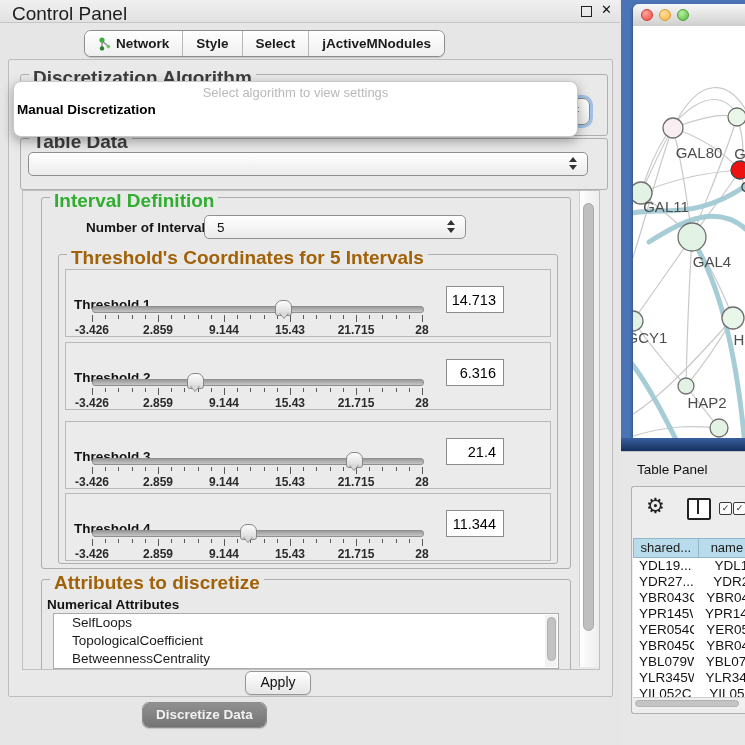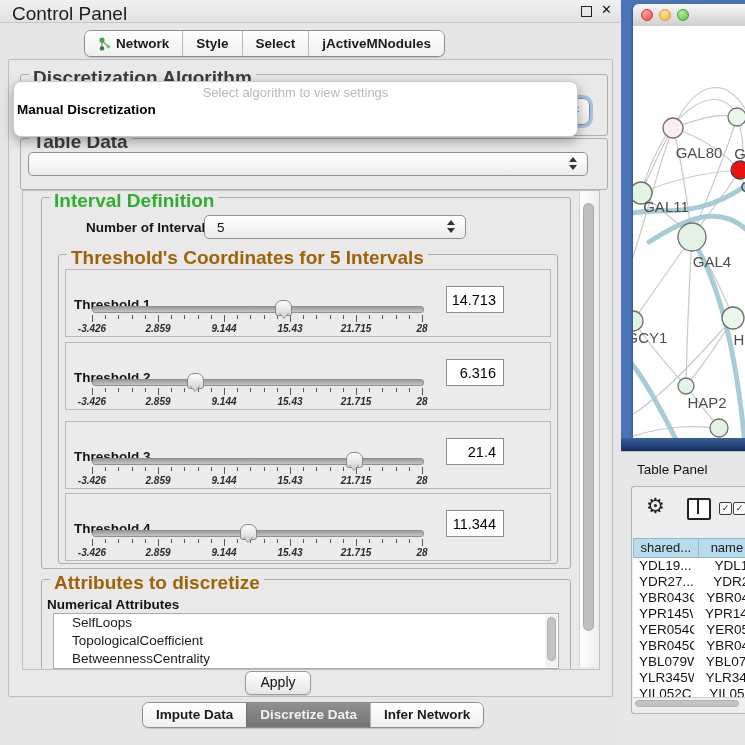--- a/index.html
+++ b/index.html
@@ -76,21 +76,21 @@
          background:linear-gradient(#9a9a9a,#c6c6c6);border:1px solid #8f8f8f;}
   .thumb{position:absolute;top:-7px;width:15px;height:14px;border:1px solid #868686;
          background:linear-gradient(#fdfdfd,#d7d7d7);border-radius:7px 7px 3px 3px;z-index:3;}
   .thumb:after{content:"";position:absolute;left:2.2px;top:11px;width:0;height:0;
          border-left:5.2px solid transparent;border-right:5.2px solid transparent;
          border-top:6px solid #dadada;filter:drop-shadow(0 1px 0 #868686);}
   .ticks{position:absolute;left:26px;top:45px;width:330px;height:8px;}
   .tick{position:absolute;top:0;width:1px;height:4px;background:#5a5a5a;}
   .tick.major{height:7px;}
   .tick-labels{position:absolute;left:26px;top:53px;width:330px;height:11px;}
-  .tlabel{position:absolute;transform:translateX(-50%);font-size:10px;font-weight:bold;color:#2a2a2a;white-space:nowrap;font-style:italic;}
+  .tlabel{position:absolute;transform:translateX(-50%);font-size:12px;font-weight:bold;color:#2a2a2a;white-space:nowrap;}
   .vbox{position:absolute;left:380px;top:16px;width:58px;height:27px;background:#fff;
         border:1px solid #8d8d8d;font-size:14.5px;color:#000;text-align:right;
         line-height:26px;padding-right:7px;box-sizing:border-box;}
 
   #attrBox{left:18px;top:388px;width:528px;height:92px;}
   #attrHead{left:24px;top:406px;font-size:13.5px;font-weight:bold;color:#131313;}
   #attrList{left:30px;top:422px;width:504px;height:54px;background:#fff;border:1px solid #ababab;overflow:hidden;}
   #attrList .item{font-size:13.5px;color:#1a1a1a;line-height:18px;padding-left:18px;white-space:nowrap;}
   #attrScroll{position:absolute;right:1px;top:1px;width:12px;height:52px;background:#f2f2f2;}
   #attrScroll .thumbv2{position:absolute;left:1.5px;top:2px;width:9px;height:44px;border-radius:5px;
@@ -410,28 +410,22 @@
     </div>
 
   <div class="abs" id="vscroll">
     <div class="thumbv"></div>
   </div>
 </div>
 
 <div class="abs" id="applyBtn">Apply</div>
 
 <div class="abs seg" id="bottomTabs">
-  <div class="s">
-      <span>Impute Data</span>
-    </div>
   <div class="s sel">
       <span>Discretize Data</span>
-    </div>
-  <div class="s">
-      <span>Infer Network</span>
     </div>
 </div>
 
 <div class="abs" id="netFrame"></div>
 <div class="abs" id="netWindow">
   <div id="netTitlebar">
     <span class="dot r"></span>
     <span class="dot y"></span>
     <span class="dot g"></span>
   </div>

